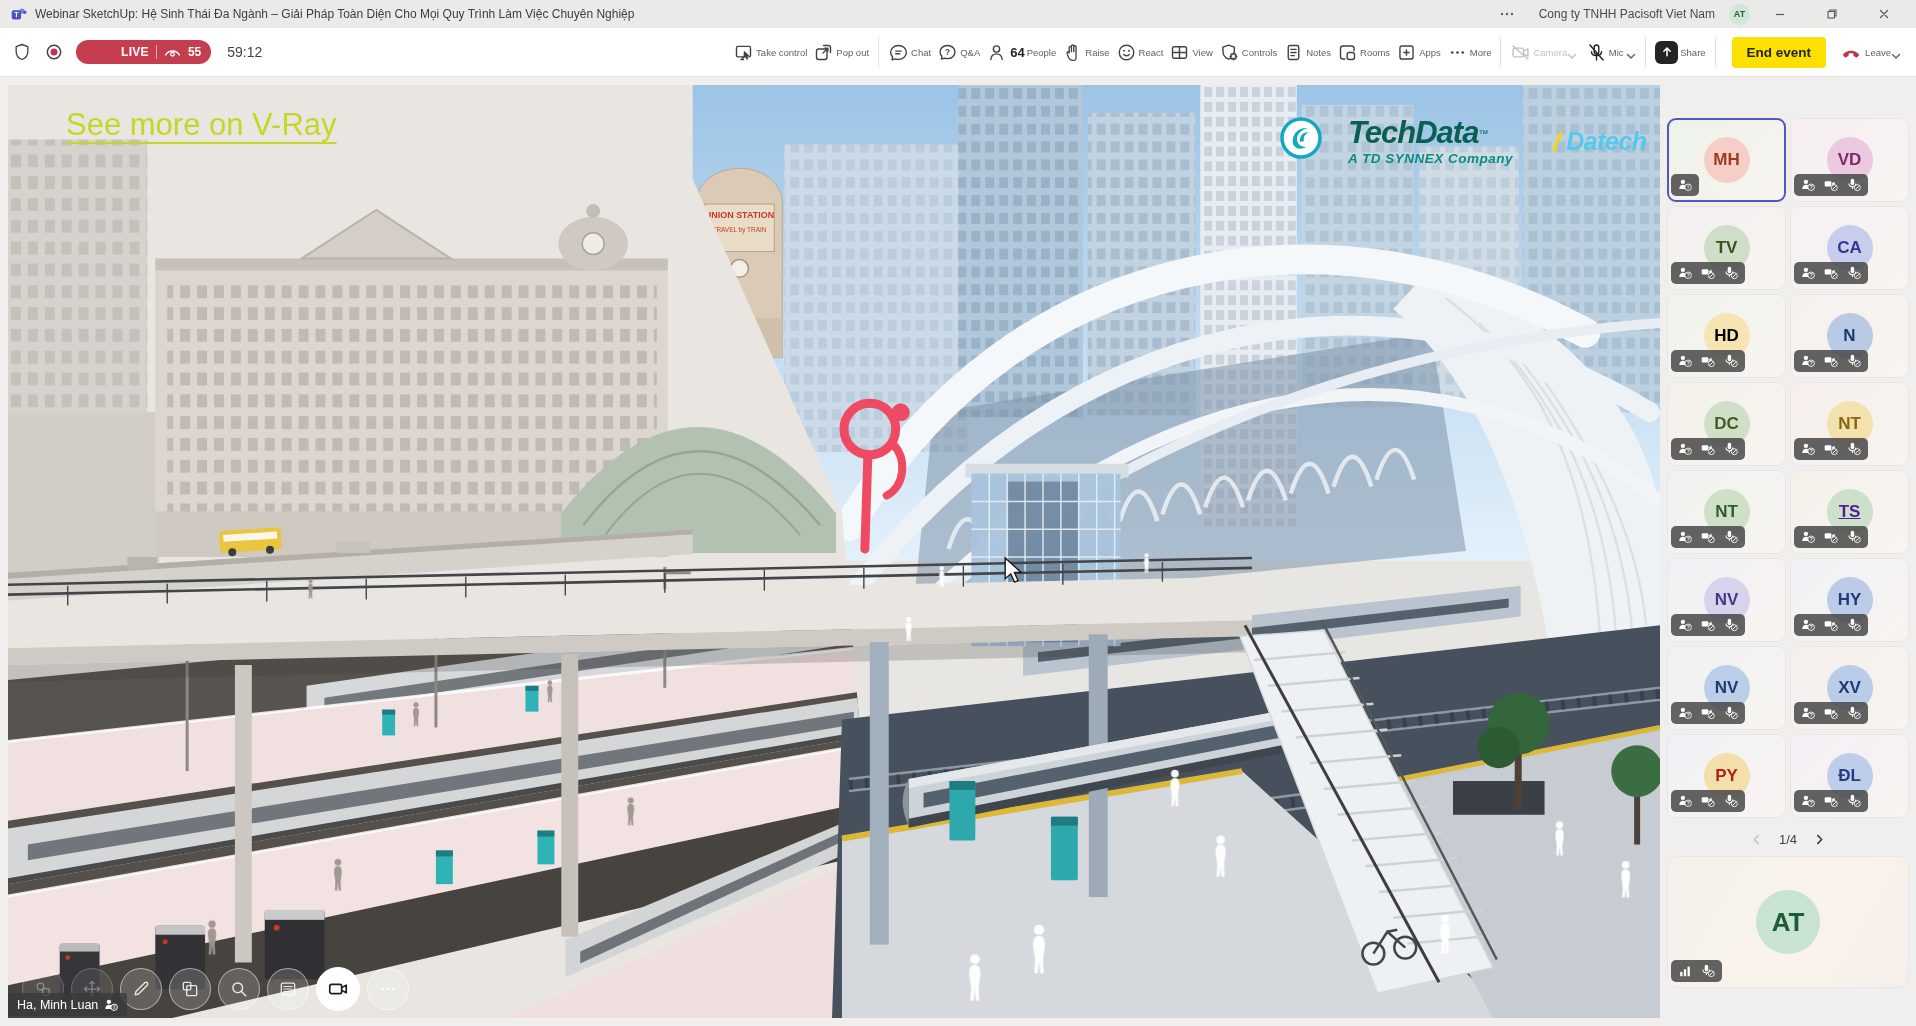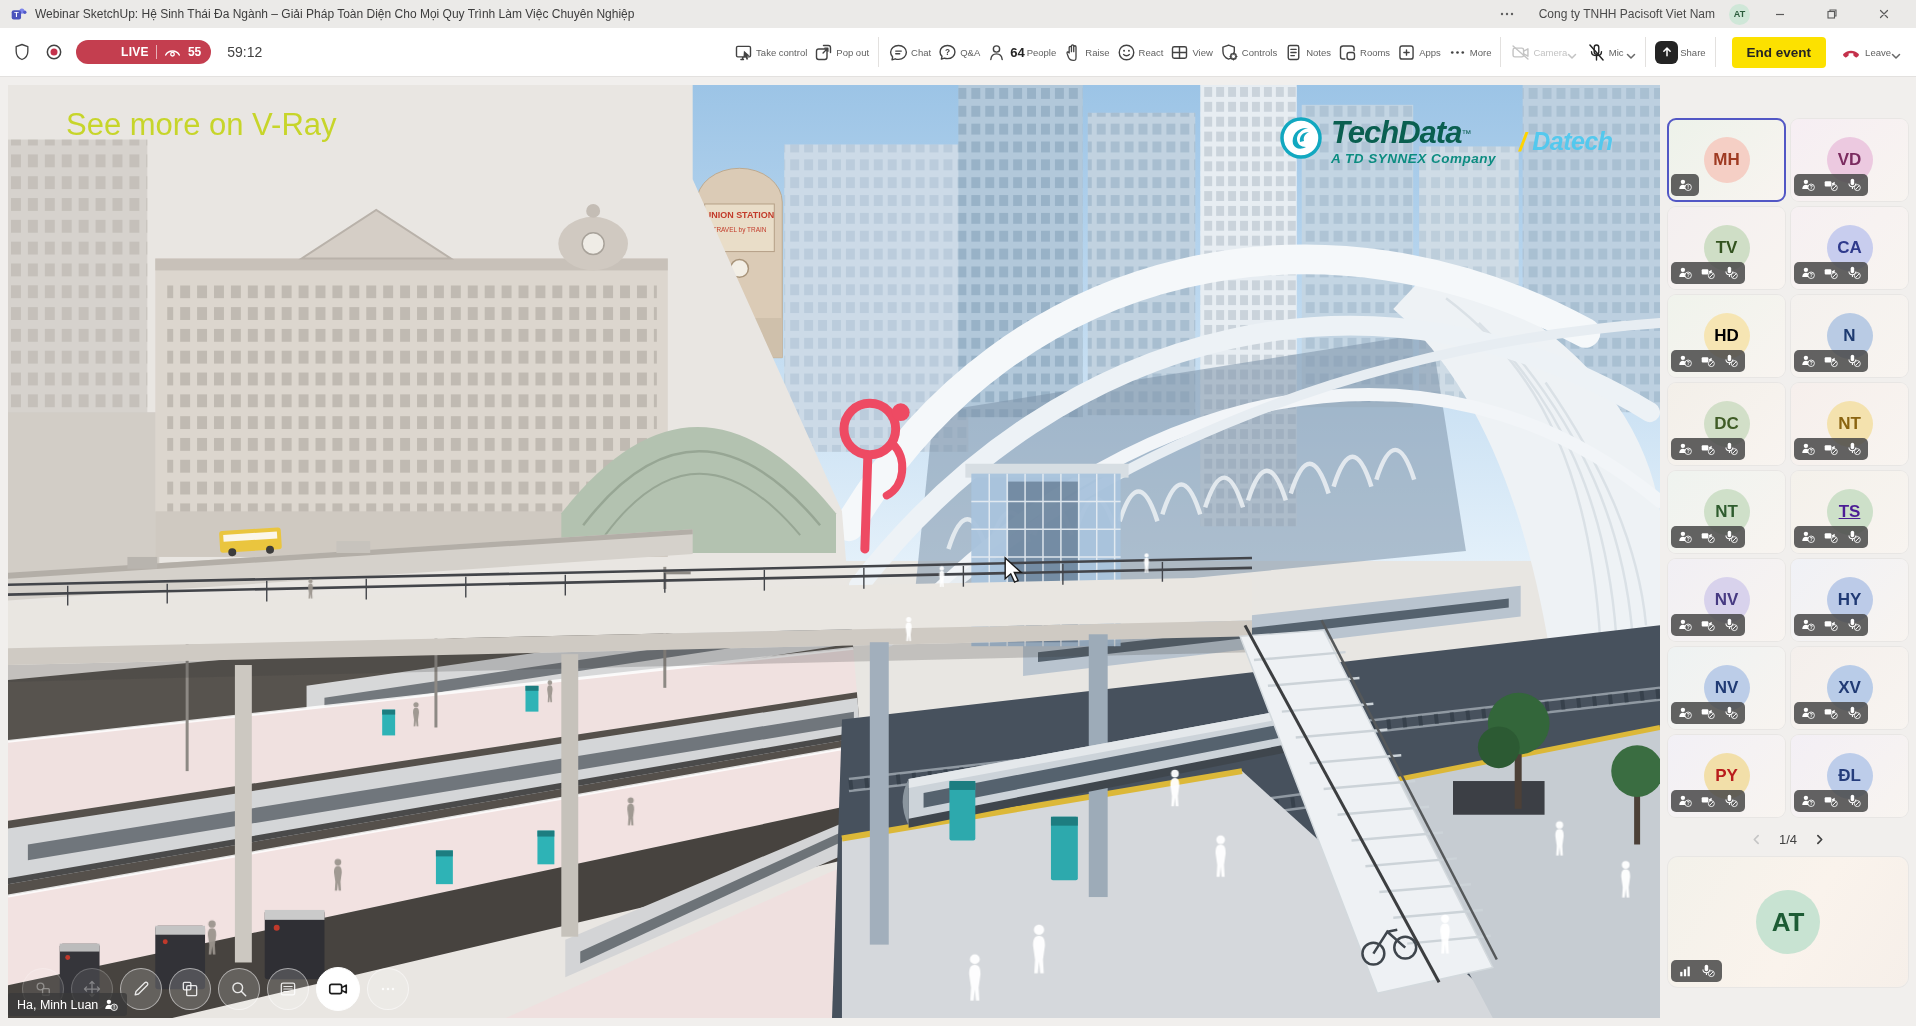--- a/index.html
+++ b/index.html
@@ -39,22 +39,22 @@
   .share-btn .sharebox{width:23px;height:23px;background:#242424;border-radius:6px;
      display:flex;align-items:center;justify-content:center;}
   .end-btn{background:#fce100;color:#242424;font-weight:bold;font-size:13.5px;border:none;
      border-radius:4px;padding:8px 15px;margin:0 10px;white-space:nowrap;cursor:default;}
   .leave-btn{color:#c4314b;}
   
   .main{display:flex;height:949px;padding:8px;gap:8px;background:#f1efed;}
   .stage{position:relative;flex:1;overflow:hidden;background:#e8e6e2;}
   .scene{position:absolute;inset:0;width:100%;height:100%;}
   .vray-link{position:absolute;left:58px;top:22px;font-size:31px;color:#c7d52a;
-     text-decoration-thickness:2px;text-underline-offset:7px;cursor:pointer;}
-  .td-logo{position:absolute;left:1272px;top:32px;display:flex;align-items:flex-start;gap:9px;}
+     text-decoration:underline;text-decoration-thickness:2px;text-underline-offset:7px;cursor:pointer;}
+  .td-logo{position:absolute;left:1272px;top:32px;display:flex;align-items:flex-start;gap:26px;}
   .td-text .brand{font-size:31px;font-weight:bold;font-style:italic;color:#0a5f50;letter-spacing:-1px;line-height:1;}
   .td-text .tm{font-size:10px;color:#0a5f50;vertical-align:super;font-style:normal;}
   .td-text .sub{display:block;font-size:13.5px;font-weight:bold;font-style:italic;color:#0c8c80;margin-top:3px;letter-spacing:.5px;}
   .datech{display:flex;align-items:center;gap:6px;margin-top:10px;margin-left:14px;}
   .datech .slash{color:#ffd400;font-weight:bold;font-style:italic;font-size:26px;line-height:1;}
   .datech .dt{color:#4cc9f0;font-weight:bold;font-style:italic;font-size:25px;opacity:.92;letter-spacing:-.5px;}
   .name-tag{position:absolute;left:0;bottom:2px;background:rgba(58,58,58,.78);color:#fff;border-radius:3px;
      height:23px;display:flex;align-items:center;gap:6px;padding:0 9px;font-size:12.5px;z-index:5;}
   .float-bar{position:absolute;left:14px;bottom:7px;display:flex;gap:7px;align-items:center;z-index:3;}
   .fbtn{width:42px;height:42px;border-radius:50%;background:rgba(255,255,255,.16);

